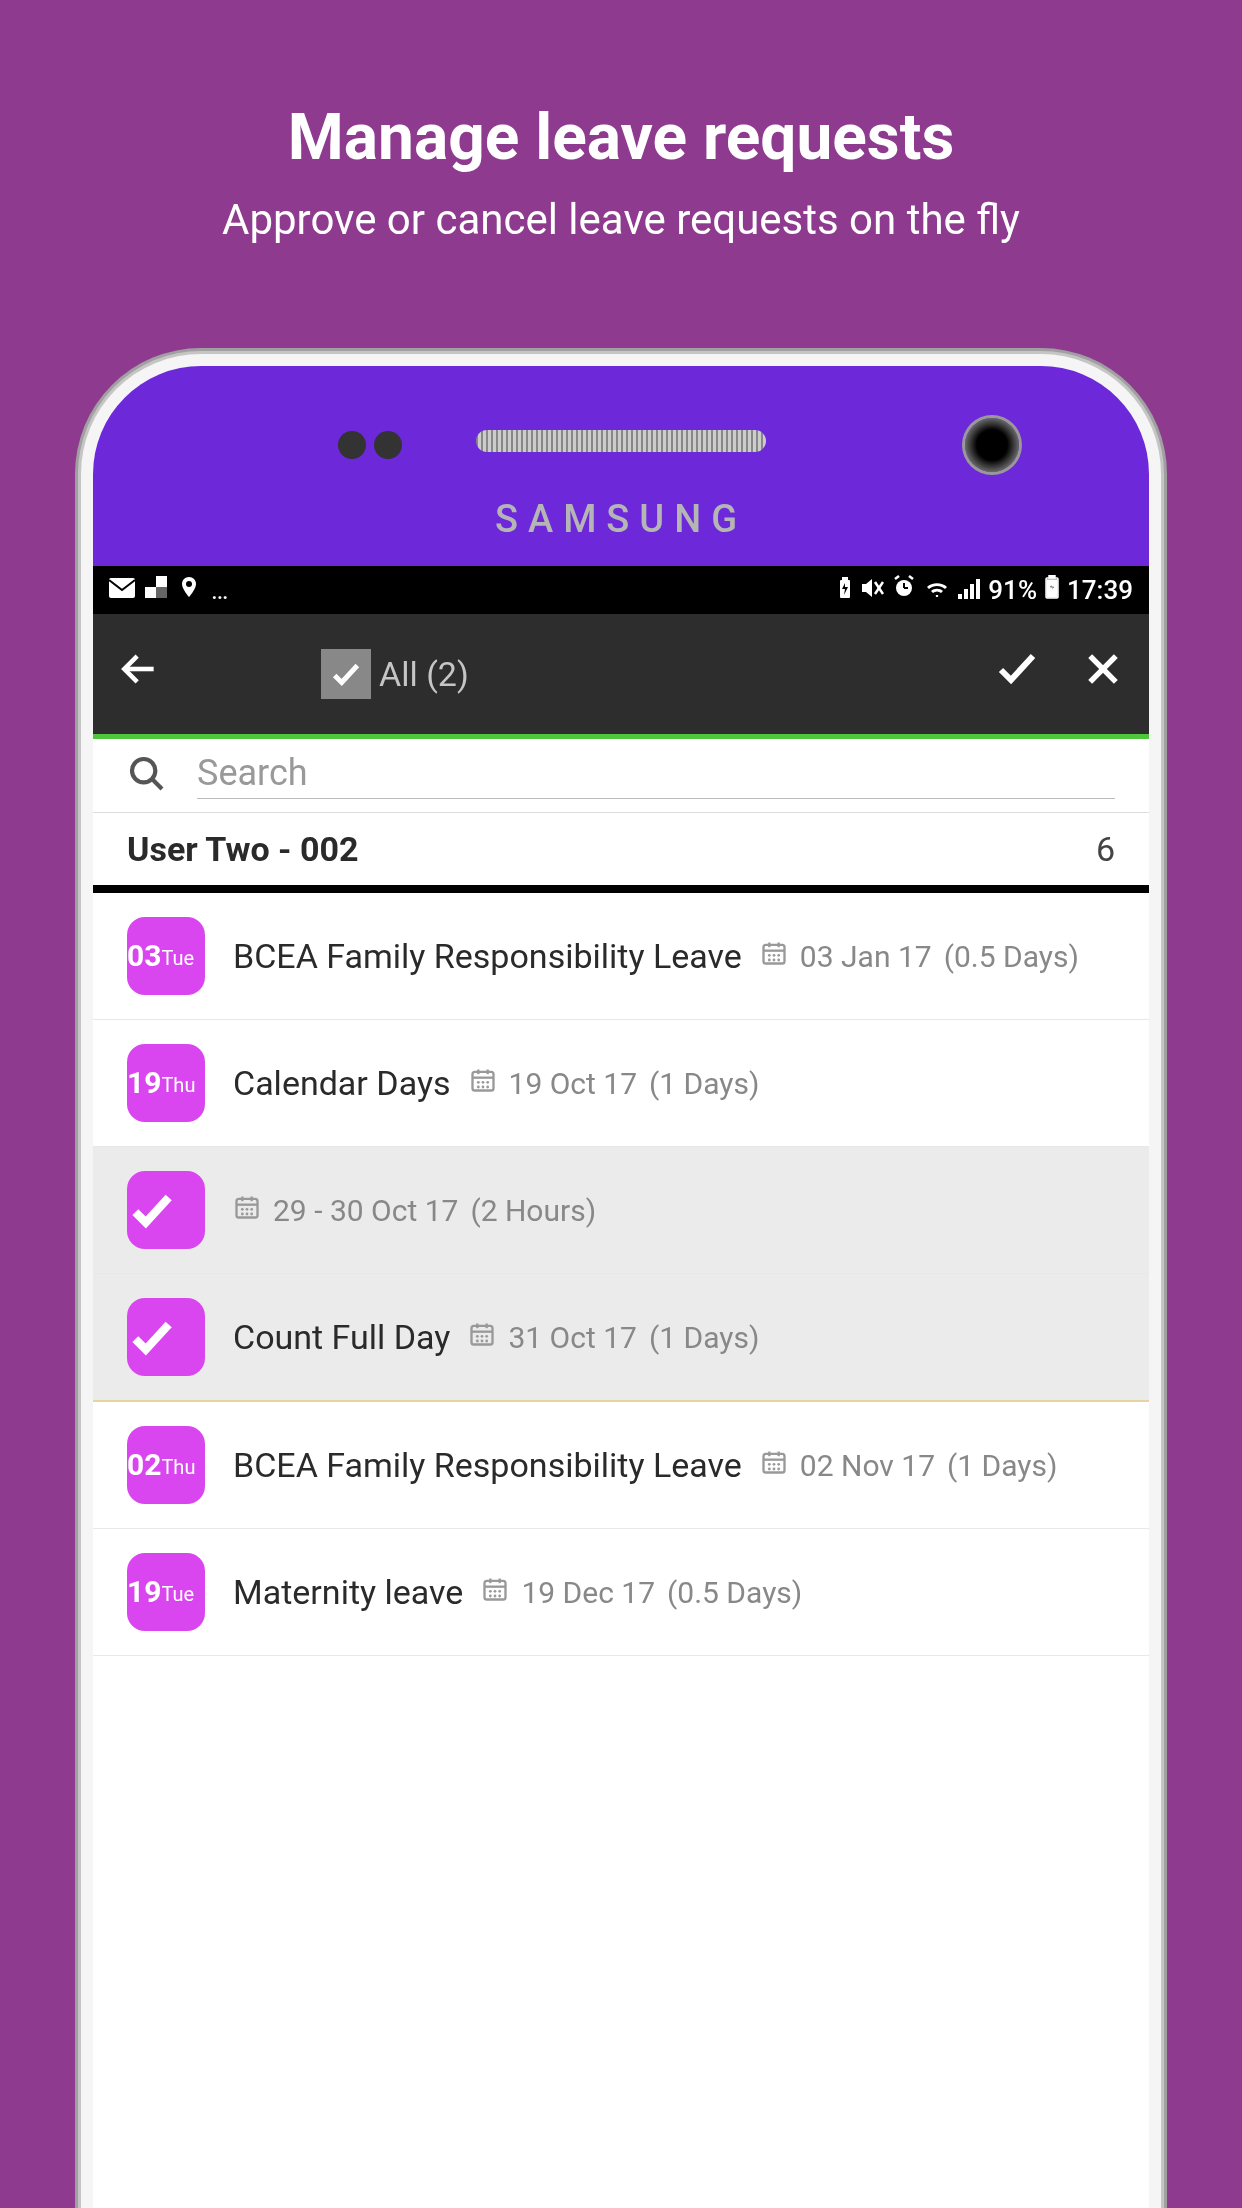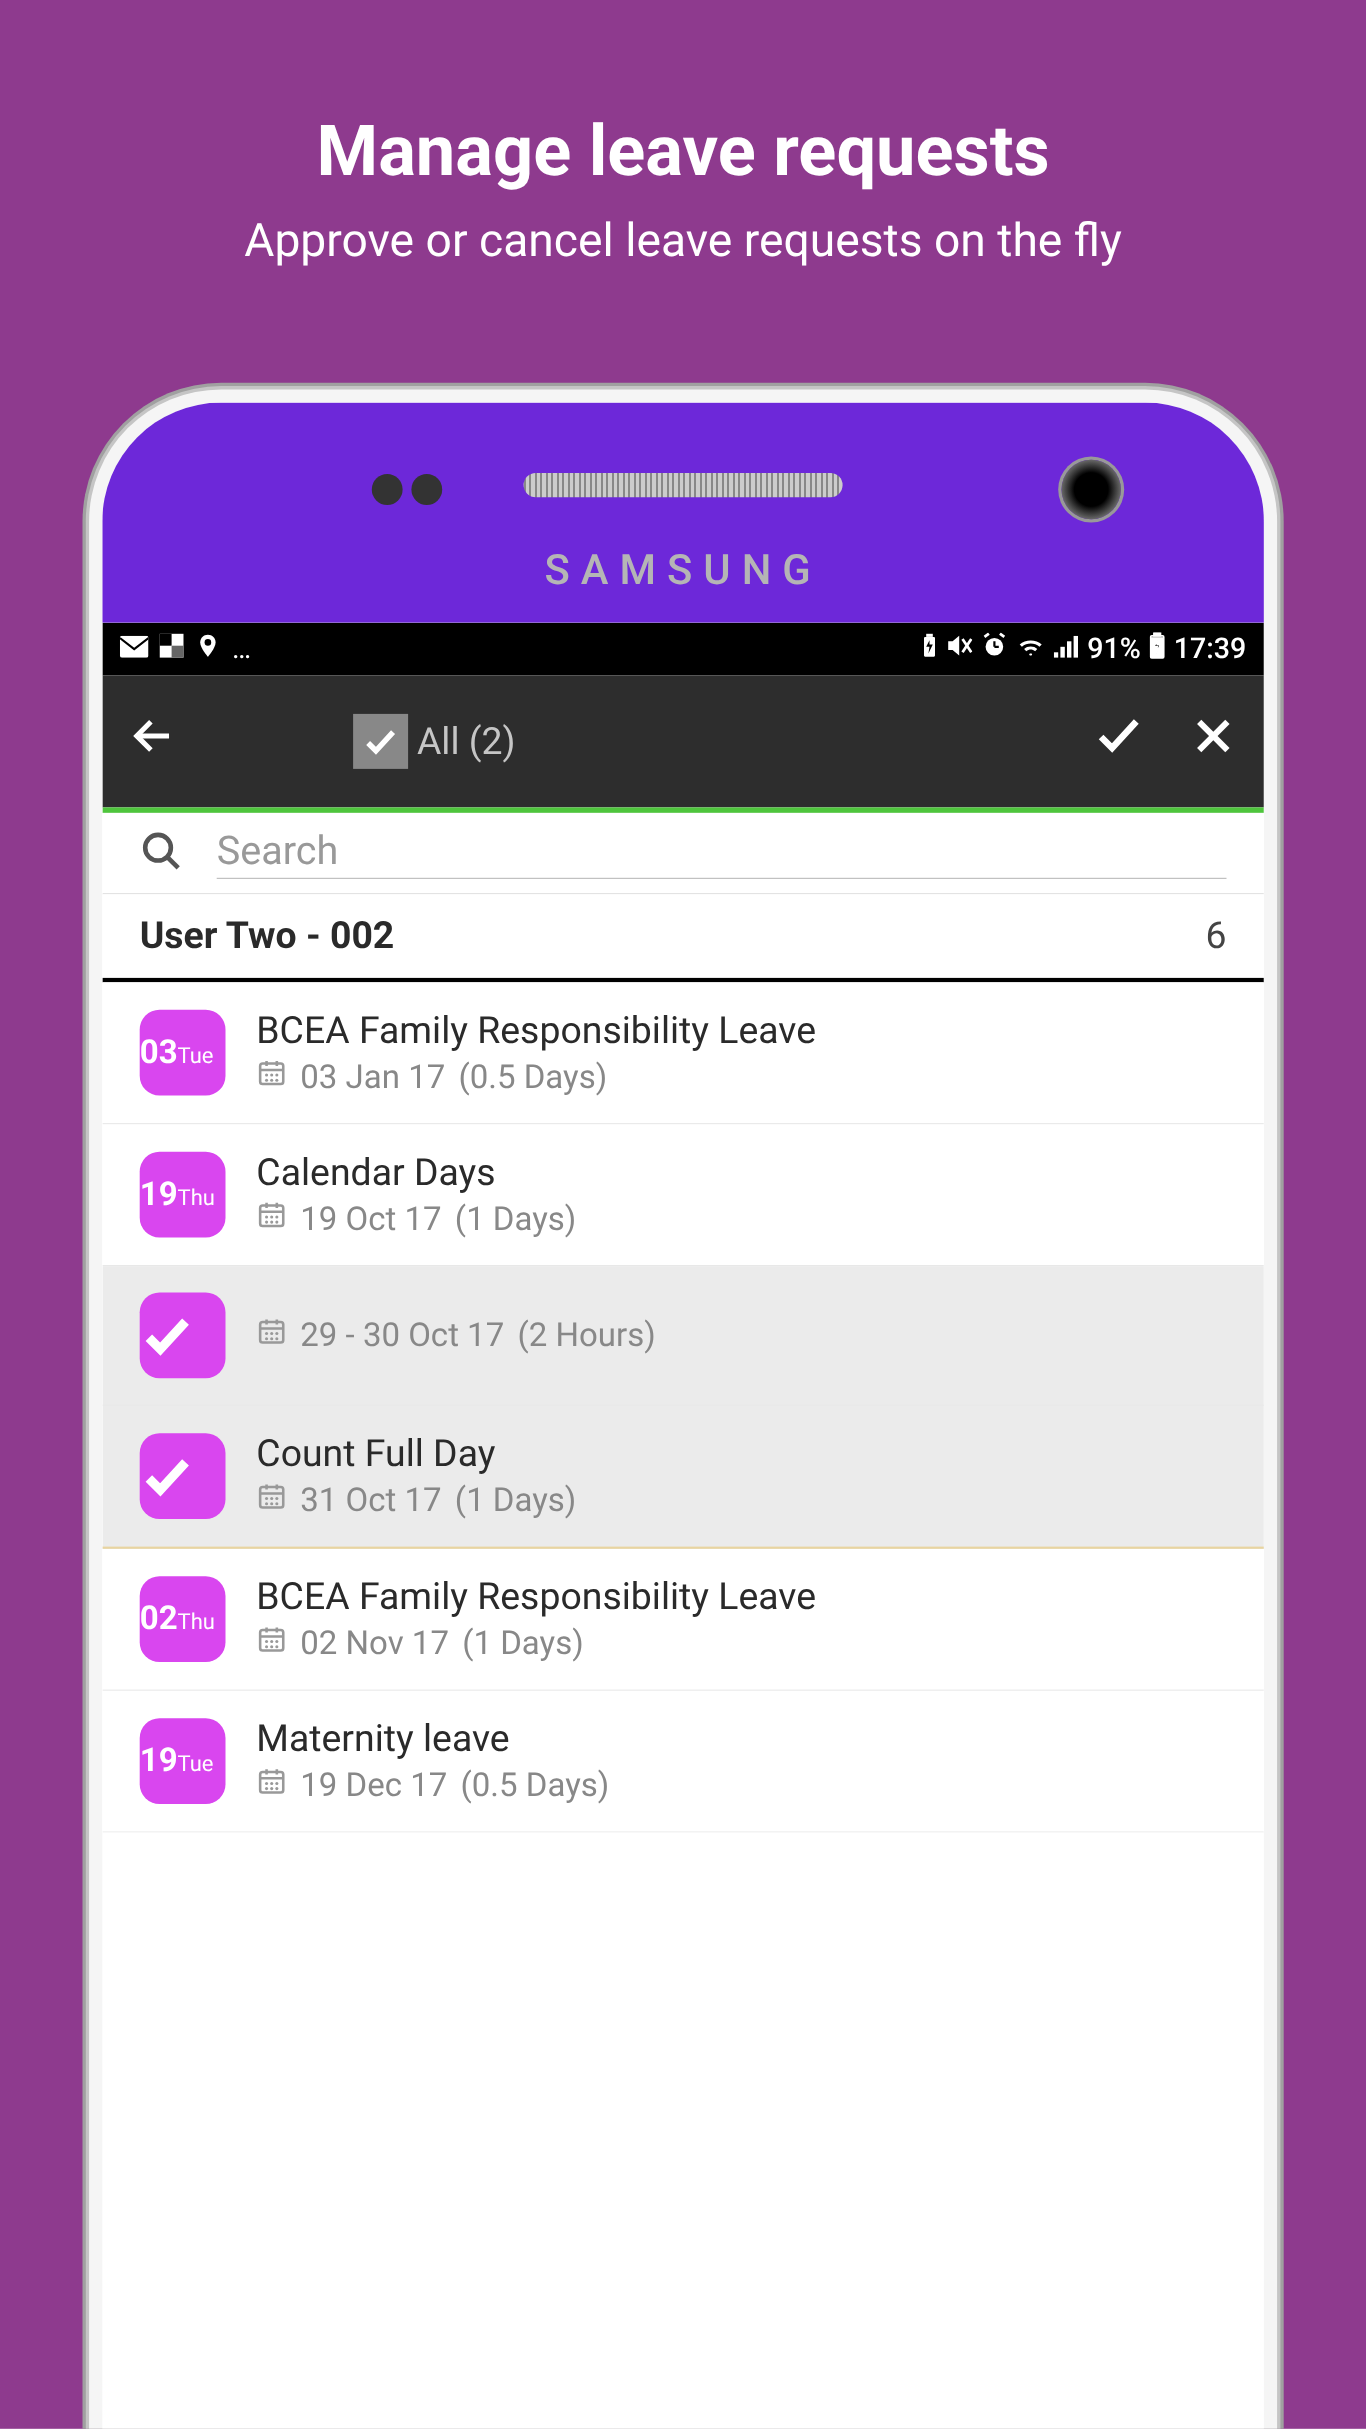--- a/index.html
+++ b/index.html
@@ -231,21 +231,21 @@
       color: #999;
     }
     
     .user-header {
       height: 80px;
       background: white;
       display: flex;
       align-items: center;
       justify-content: space-between;
       padding: 0 34px;
-      border-bottom: 4px solid #000000;
+      border-bottom: 8px solid #000000;
     }
     
     .user-name {
       font-size: 34px;
       font-weight: 700;
       color: #2a2a2a;
     }
     
     .user-count {
       font-size: 34px;
@@ -296,22 +296,22 @@
     }
     
     .date-dow {
       font-size: 20px;
       margin-top: 4px;
     }
     
     .leave-content {
       flex: 1;
       display: flex;
-      flex-direction: column;
-      gap: 4px;
+      flex-direction: row;
+      gap: 18px;
     }
     
     .leave-title {
       font-size: 34px;
       color: #2a2a2a;
       font-weight: 400;
       white-space: nowrap;
       overflow: hidden;
       text-overflow: ellipsis;
     }

